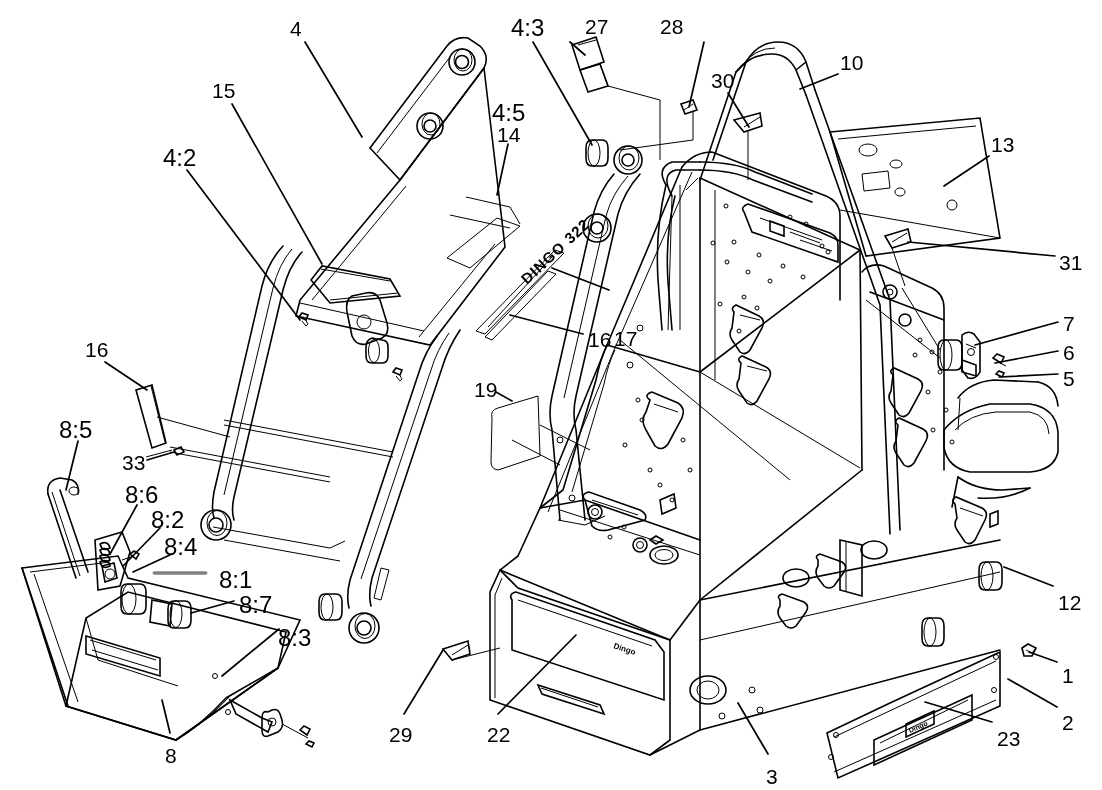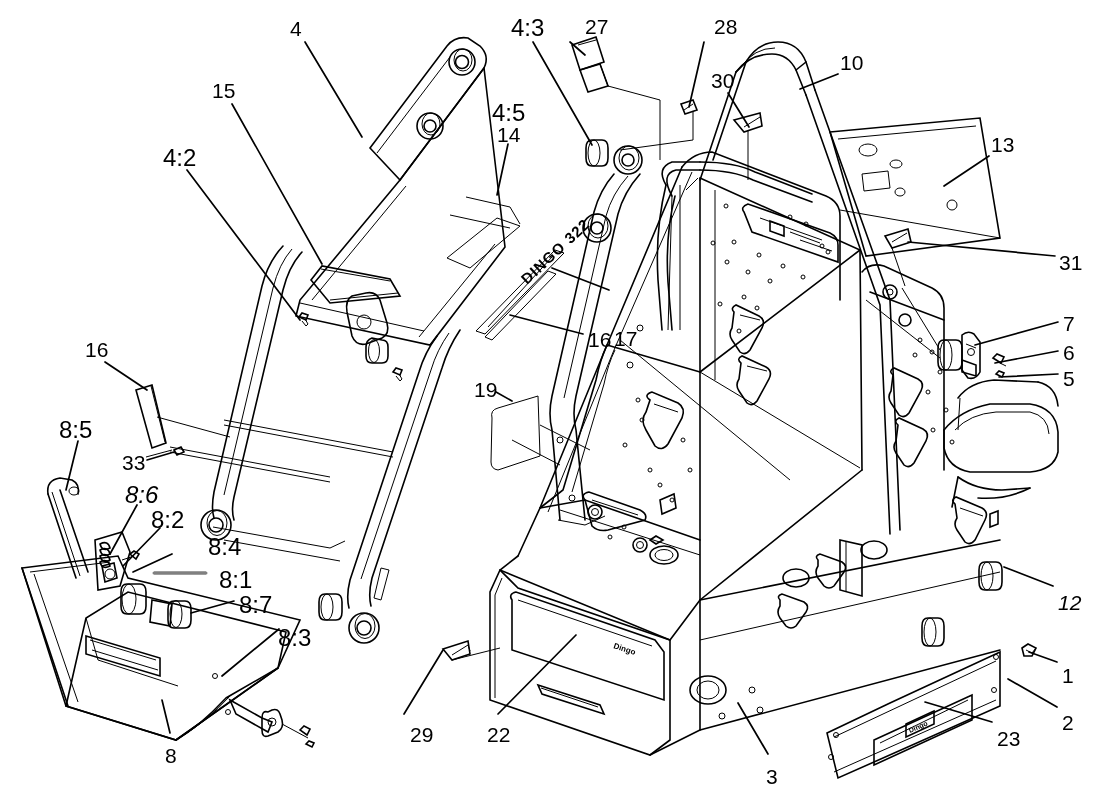--- a/index.html
+++ b/index.html
@@ -443,47 +443,47 @@
         <line x1="498" y1="714" x2="576" y2="635" stroke="#000000" stroke-width="1.7" stroke-linecap="round"></line>
         <line x1="768" y1="754" x2="738" y2="703" stroke="#000000" stroke-width="1.7" stroke-linecap="round"></line>
         <line x1="992" y1="722" x2="925" y2="702" stroke="#000000" stroke-width="1.7" stroke-linecap="round"></line>
       </g>
   </svg>
 
   <div id="labels">
       <div class="lbl" style="left: 290px; top: 18px;">4</div>
       <div class="lbl sub" style="left: 511px; top: 16px;">4:3</div>
       <div class="lbl" style="left: 556px; top: 16px; margin-left: 29px;">27</div>
-      <div class="lbl" style="left: 714px; top: 16px;">28</div>
+      <div class="lbl" style="left: 660px; top: 16px;">28</div>
       <div class="lbl" style="left: 711px; top: 70px;">30</div>
       <div class="lbl" style="left: 840px; top: 52px;">10</div>
       <div class="lbl" style="left: 212px; top: 80px;">15</div>
       <div class="lbl sub" style="left: 492px; top: 101px;">4:5</div>
       <div class="lbl" style="left: 497px; top: 124px;">14</div>
       <div class="lbl" style="left: 991px; top: 134px;">13</div>
       <div class="lbl sub" style="left: 163px; top: 146px;">4:2</div>
       <div class="lbl" style="left: 1059px; top: 252px;">31</div>
       <div class="lbl" style="left: 614px; top: 283px; margin-top: 45px;">17</div>
       <div class="lbl" style="left: 588px; top: 329px;">16</div>
       <div class="lbl" style="left: 1063px; top: 313px;">7</div>
       <div class="lbl" style="left: 1063px; top: 342px;">6</div>
       <div class="lbl" style="left: 1063px; top: 368px;">5</div>
       <div class="lbl" style="left: 85px; top: 339px;">16</div>
       <div class="lbl" style="left: 474px; top: 379px;">19</div>
       <div class="lbl sub" style="left: 59px; top: 418px;">8:5</div>
       <div class="lbl" style="left: 122px; top: 452px;">33</div>
-      <div class="lbl sub" style="left: 125px; top: 483px; font-style: italic;">8:6</div>
+      <div class="lbl sub" style="left: 125px; top: 483px;">8:6</div>
       <div class="lbl sub" style="left: 151px; top: 508px;">8:2</div>
-      <div class="lbl sub" style="left: 164px; top: 535px; margin-left: 44px;">8:4</div>
+      <div class="lbl sub" style="left: 164px; top: 535px;">8:4</div>
       <div class="lbl sub" style="left: 211px; top: 568px; margin-left: 8px;">8:1</div>
       <div class="lbl sub" style="left: 239px; top: 593px;">8:7</div>
       <div class="lbl sub" style="left: 278px; top: 626px;">8:3</div>
-      <div class="lbl" style="left: 1058px; top: 592px; font-style: italic;">12</div>
+      <div class="lbl" style="left: 1058px; top: 592px;">12</div>
       <div class="lbl" style="left: 1062px; top: 665px;">1</div>
       <div class="lbl" style="left: 1062px; top: 712px;">2</div>
       <div class="lbl" style="left: 165px; top: 745px;">8</div>
-      <div class="lbl" style="left: 410px; top: 724px;">29</div>
+      <div class="lbl" style="left: 389px; top: 724px;">29</div>
       <div class="lbl" style="left: 487px; top: 724px;">22</div>
       <div class="lbl" style="left: 766px; top: 766px;">3</div>
       <div class="lbl" style="left: 997px; top: 728px;">23</div>
     </div>
 
 </div>
 
 </body></html>

